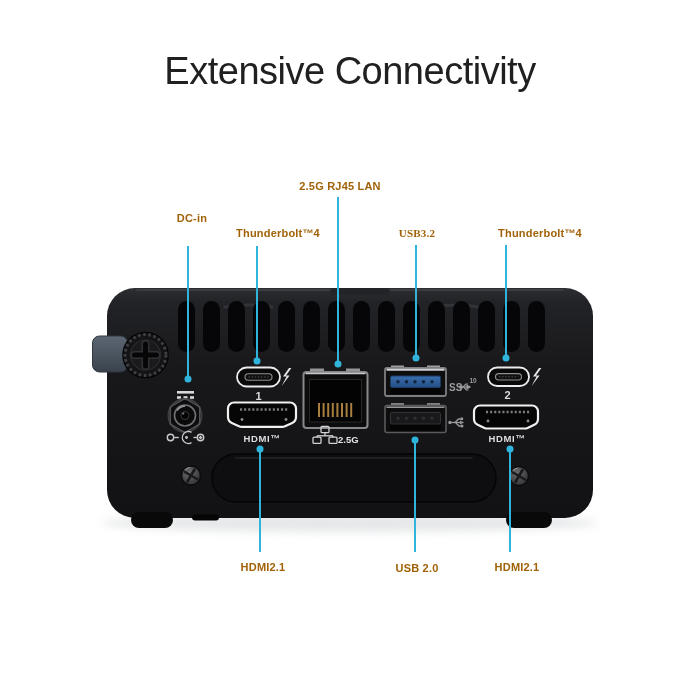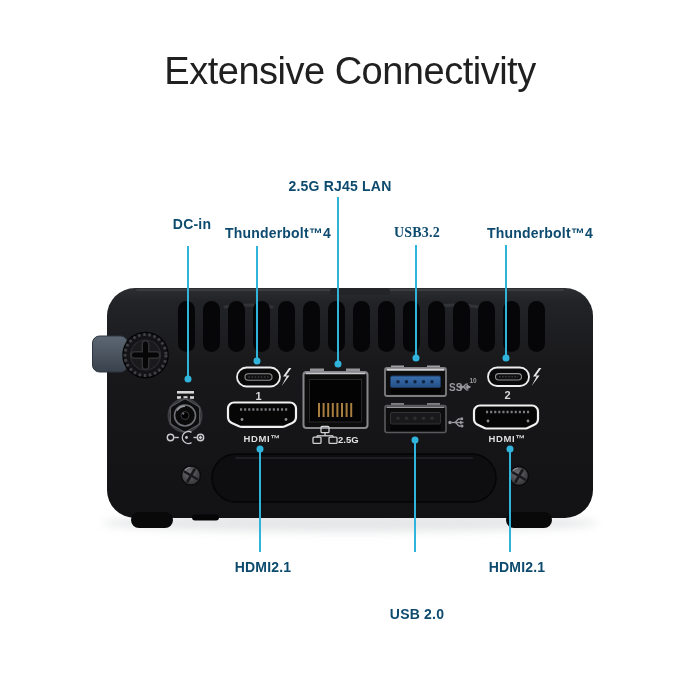--- a/index.html
+++ b/index.html
@@ -1,37 +1,37 @@
 <!DOCTYPE html>
 <html><head>
 <meta charset="utf-8">
 <style>
   html,body{margin:0;padding:0;background:#fff;}
   .canvas{position:relative;width:700px;height:656px;background:#ffffff;overflow:hidden;
           font-family:"Liberation Sans",sans-serif;}
   .title{position:absolute;left:350px;top:71px;transform:translate(-50%,-50%);
          font-size:38px;font-weight:400;letter-spacing:-0.5px;color:#202020;white-space:nowrap;}
   .callout-label{position:absolute;transform:translate(-50%,-50%);font-weight:700;
-         font-size:14px;color:#0c4a6e;letter-spacing:0.2px;white-space:nowrap;}
+         font-size:11px;color:#a16207;letter-spacing:0.2px;white-space:nowrap;}
   svg{position:absolute;left:0;top:0;}
 </style>
 </head>
 <body>
 
 <div class="canvas">
 
   <div class="title">Extensive Connectivity</div>
 
   <div class="callout-label" style="left:340px;top:186px;">2.5G RJ45 LAN</div>
-  <div class="callout-label" style="left:188px;top:224px;padding-left:8px;">DC-in</div>
+  <div class="callout-label" style="left:188px;top:218px;padding-left:8px;">DC-in</div>
   <div class="callout-label" style="left:278px;top:233px;">Thunderbolt™4</div>
   <div class="callout-label" style="left:417px;top:233px;font-family:Liberation Serif, serif;">USB3.2</div>
   <div class="callout-label" style="left:540px;top:233px;">Thunderbolt™4</div>
   <div class="callout-label" style="left:263px;top:567px;">HDMI2.1</div>
-  <div class="callout-label" style="left:417px;top:586px;margin-top:28px;">USB 2.0</div>
+  <div class="callout-label" style="left:417px;top:540px;margin-top:28px;">USB 2.0</div>
   <div class="callout-label" style="left:517px;top:567px;">HDMI2.1</div>
 
   <svg width="700" height="700" viewBox="0 0 700 700">
     <defs>
       <linearGradient id="bodyGrad" x1="0" y1="0" x2="0" y2="1">
         <stop offset="0" stop-color="#2d2e32"></stop>
         <stop offset="0.06" stop-color="#222327"></stop>
         <stop offset="0.35" stop-color="#18181a"></stop>
         <stop offset="1" stop-color="#121214"></stop>
       </linearGradient>

